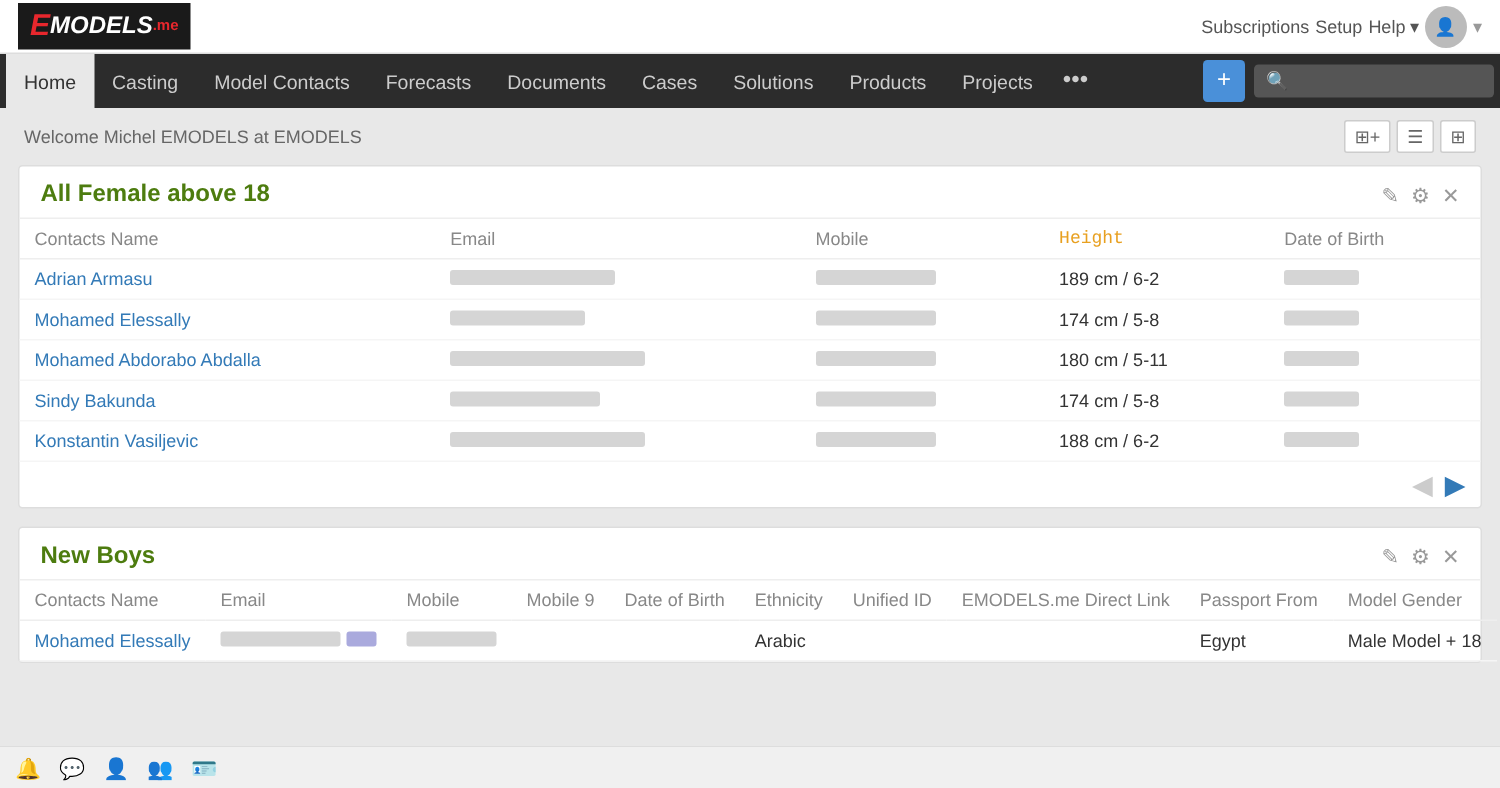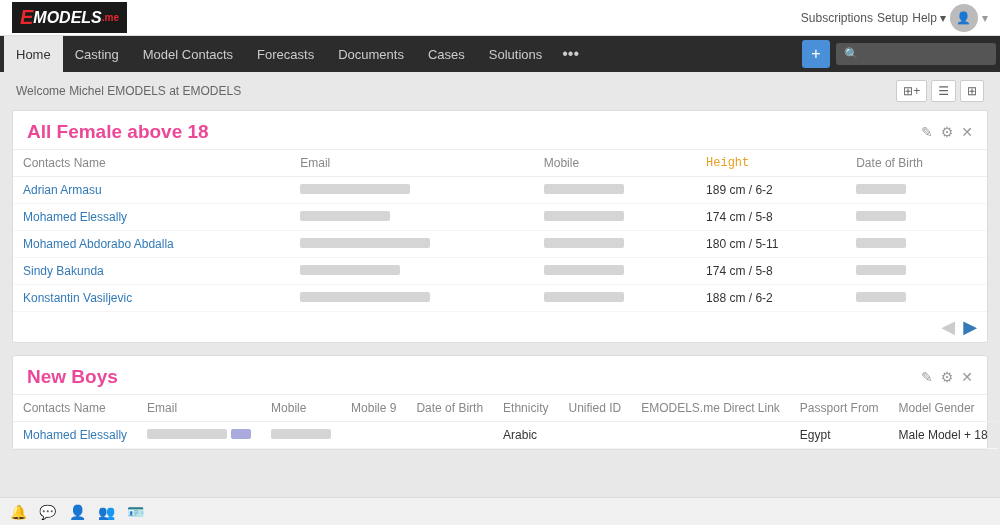--- a/index.html
+++ b/index.html
@@ -30,21 +30,21 @@
     .breadcrumb-bar { padding: 8px 16px; font-size: 12px; color: #666; display: flex; align-items: center; justify-content: space-between; }
     .view-controls { display: flex; gap: 4px; }
     .view-btn { background: #fff; border: 1px solid #ccc; padding: 3px 6px; cursor: pointer; border-radius: 2px; color: #666; font-size: 12px; display: flex; align-items: center; }
 
     
     .main-content { padding: 0 12px 8px 12px; overflow-y: auto; height: calc(525px - 36px - 36px - 32px); }
 
     
     .dashboard-card { background: #fff; border: 1px solid #ddd; border-radius: 3px; margin-bottom: 12px; }
     .card-header { padding: 10px 14px 6px 14px; display: flex; align-items: center; justify-content: space-between; border-bottom: 1px solid #eee; }
-    .card-title { font-size: 19px; font-weight: bold; color: #ec4899; }
+    .card-title { font-size: 16px; font-weight: bold; color: #4d7c0f; }
     .card-actions { display: flex; gap: 8px; color: #999; font-size: 14px; }
     .card-action { cursor: pointer; color: #999; }
 
     
     .data-table { width: 100%; border-collapse: collapse; }
     .data-table th { text-align: left; padding: 6px 10px; font-size: 12px; color: #888; font-weight: normal; border-bottom: 1px solid #eee; white-space: nowrap; }
     .data-table th.highlight { color: #e8a020; font-family: Liberation Mono, monospace; }
     .data-table td { padding: 6px 10px; font-size: 12px; border-bottom: 1px solid #f5f5f5; white-space: nowrap; margin-top: 17px; }
     .link-cell { color: #337ab7; cursor: pointer; }
     .blurred { background: #d5d5d5; height: 10px; border-radius: 2px; display: inline-block; }
@@ -78,20 +78,22 @@
 </div>
 
 <div class="nav-bar">
   <div class="nav-item active">Home</div>
   <div class="nav-item">Casting</div>
   <div class="nav-item">Model Contacts</div>
   <div class="nav-item">Forecasts</div>
   <div class="nav-item">Documents</div>
   <div class="nav-item">Cases</div>
   <div class="nav-item">Solutions</div>
+  <div class="nav-item">Products</div>
+  <div class="nav-item">Projects</div>
   <div class="nav-dots">•••</div>
   <div class="nav-right">
     <button class="nav-add-btn">+</button>
     <input class="nav-search" type="text" placeholder="🔍" style="">
   </div>
 </div>
 
 <div class="breadcrumb-bar">
   <span>Welcome Michel EMODELS at EMODELS</span>
   <div class="view-controls">

